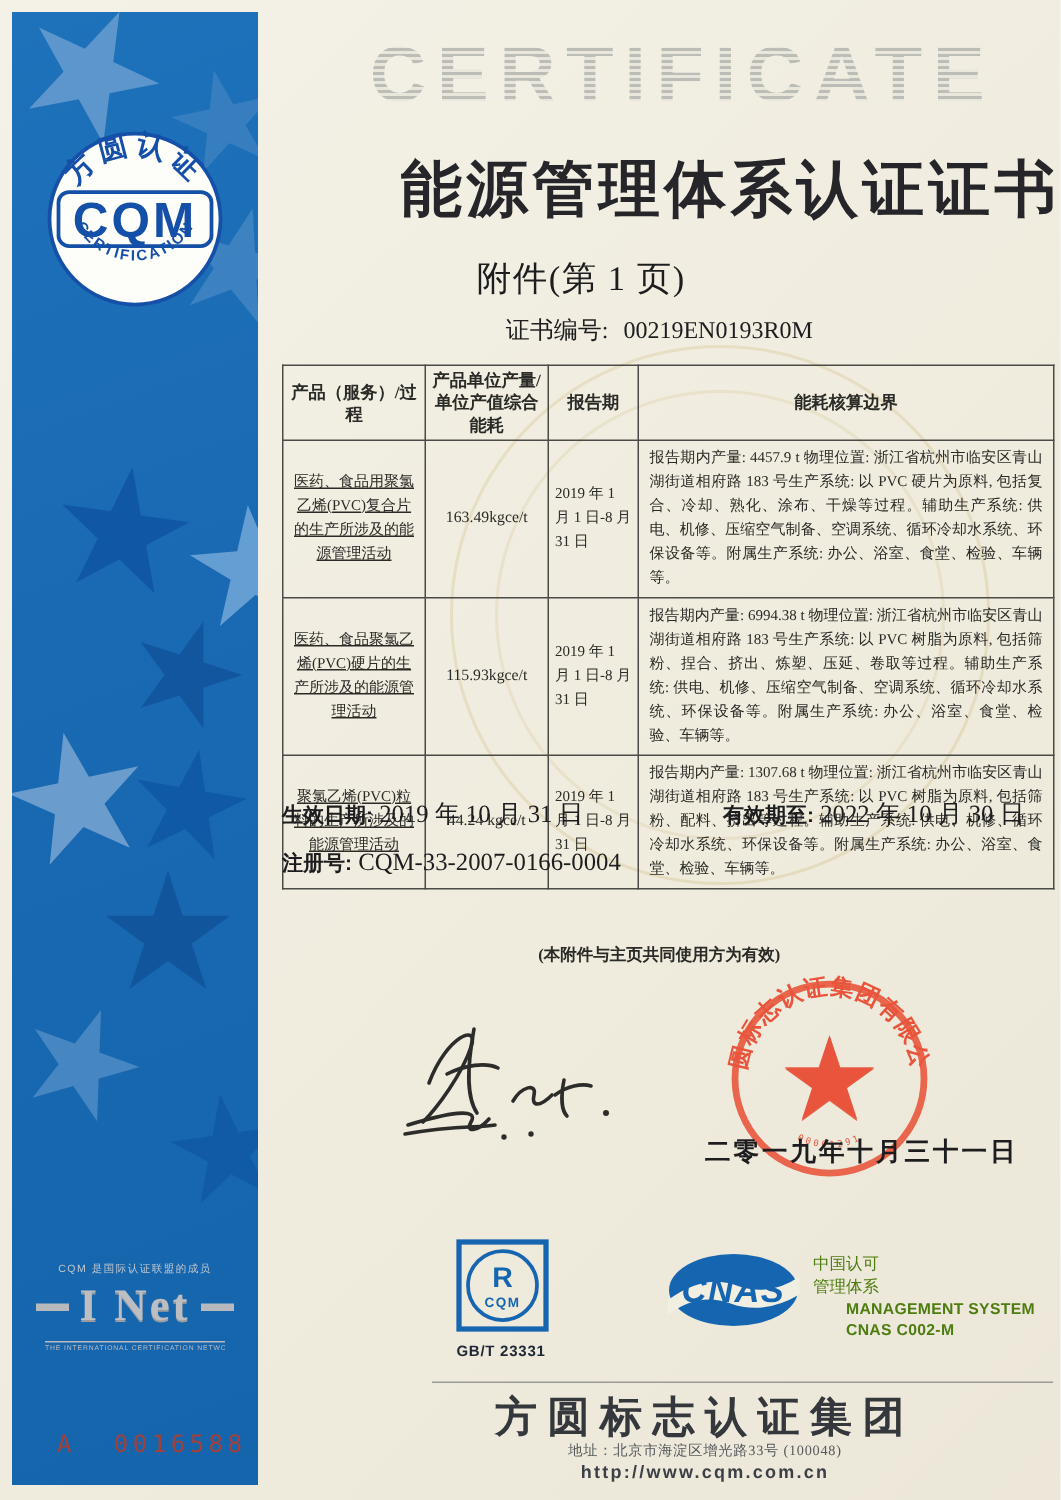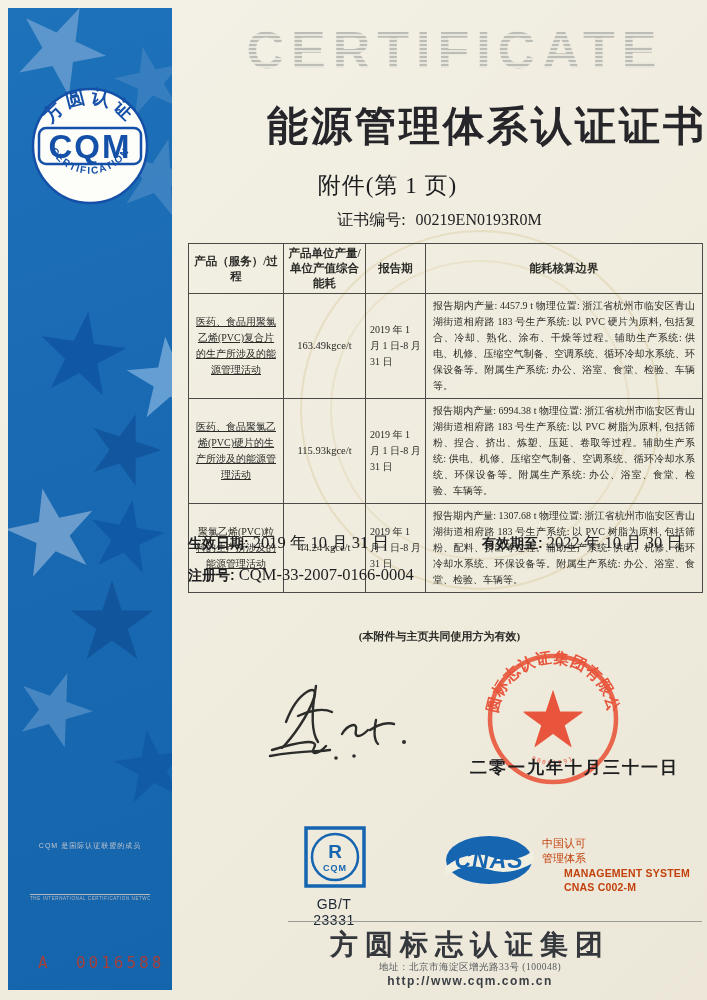--- a/index.html
+++ b/index.html
@@ -107,25 +107,25 @@
   .stamp { left:482px; top:648px; opacity:.92; }
   .stamp-date {
     left:467px; top:756px; width:215px; text-align:center;
     font-size:17px; font-weight:bold; color:#1d1d1f; letter-spacing:2px; white-space:nowrap;
   }
 
   
   .rcqm { left:303px; top:825px; }
   .gbt {
     left:296px; top:896px; width:76px; text-align:center;
-    font-family:"Liberation Sans",sans-serif; font-weight:normal;
-    font-size:14px; color:#1e2736; letter-spacing:.5px;
+    font-family:"Liberation Sans",sans-serif; font-weight:bold;
+    font-size:10px; color:#1e2736; letter-spacing:.5px;
   }
   .cnas { left:443px; top:833px; }
-  .accred { left:542px; top:836px; font-family:"Liberation Sans",sans-serif; color:#c2410c; }
+  .accred { left:542px; top:836px; font-family:"Liberation Sans",sans-serif; color:#4d7c0f; }
   .accred div { font-size:11px; line-height:1.35; }
   .accred .en { font-weight:bold; font-size:10.5px; letter-spacing:.2px;padding-left:22px; }
   .divider { left:288px; top:921px; width:414px; border-top:1.5px solid #9b9b95; }
   .footer-company {
     left:240px; top:926px; width:460px; text-align:center;
     font-family:"Liberation Serif",serif; font-weight:bold;
     font-size:28px; letter-spacing:7px; color:#34373c; white-space:nowrap;
   }
   .footer-address {
     left:240px; top:961px; width:460px; text-align:center;
@@ -168,20 +168,25 @@
       <textPath href="#arcTop" startOffset="50%" text-anchor="middle">方圆认证</textPath>
     </text>
     <rect x="12" y="46" width="102" height="36" rx="7" fill="#fdfdfa" stroke="#1550a8" stroke-width="2.5"></rect>
     <text x="63" y="76" text-anchor="middle" font-family="Liberation Sans, sans-serif" font-size="33" font-weight="bold" fill="#1550a8" letter-spacing="2">CQM</text>
     <text font-family="Liberation Sans, sans-serif" font-size="10" font-weight="bold" fill="#1550a8" letter-spacing="1.5">
       <textPath href="#arcBot" startOffset="50%" text-anchor="middle">CERTIFICATION</textPath>
     </text>
   </svg>
 
   <div class="member-note">CQM 是国际认证联盟的成员</div>
+  <div class="iqnet-row">
+    <span class="iqnet-dash"></span>
+    <span class="iqnet-text">I Net</span>
+    <span class="iqnet-dash"></span>
+  </div>
   <div class="iqnet-sub">THE INTERNATIONAL CERTIFICATION NETWORK</div>
   <div class="serial">A  0016588</div>
 </div>
 
 <div class="abs gold-ring r1"></div>
 <div class="abs gold-ring r2"></div>
 
 <div class="abs watermark">CERTIFICATE</div>
 <div class="abs title">能源管理体系认证证书</div>
 <div class="abs subtitle">附件(第 1 页)</div>

